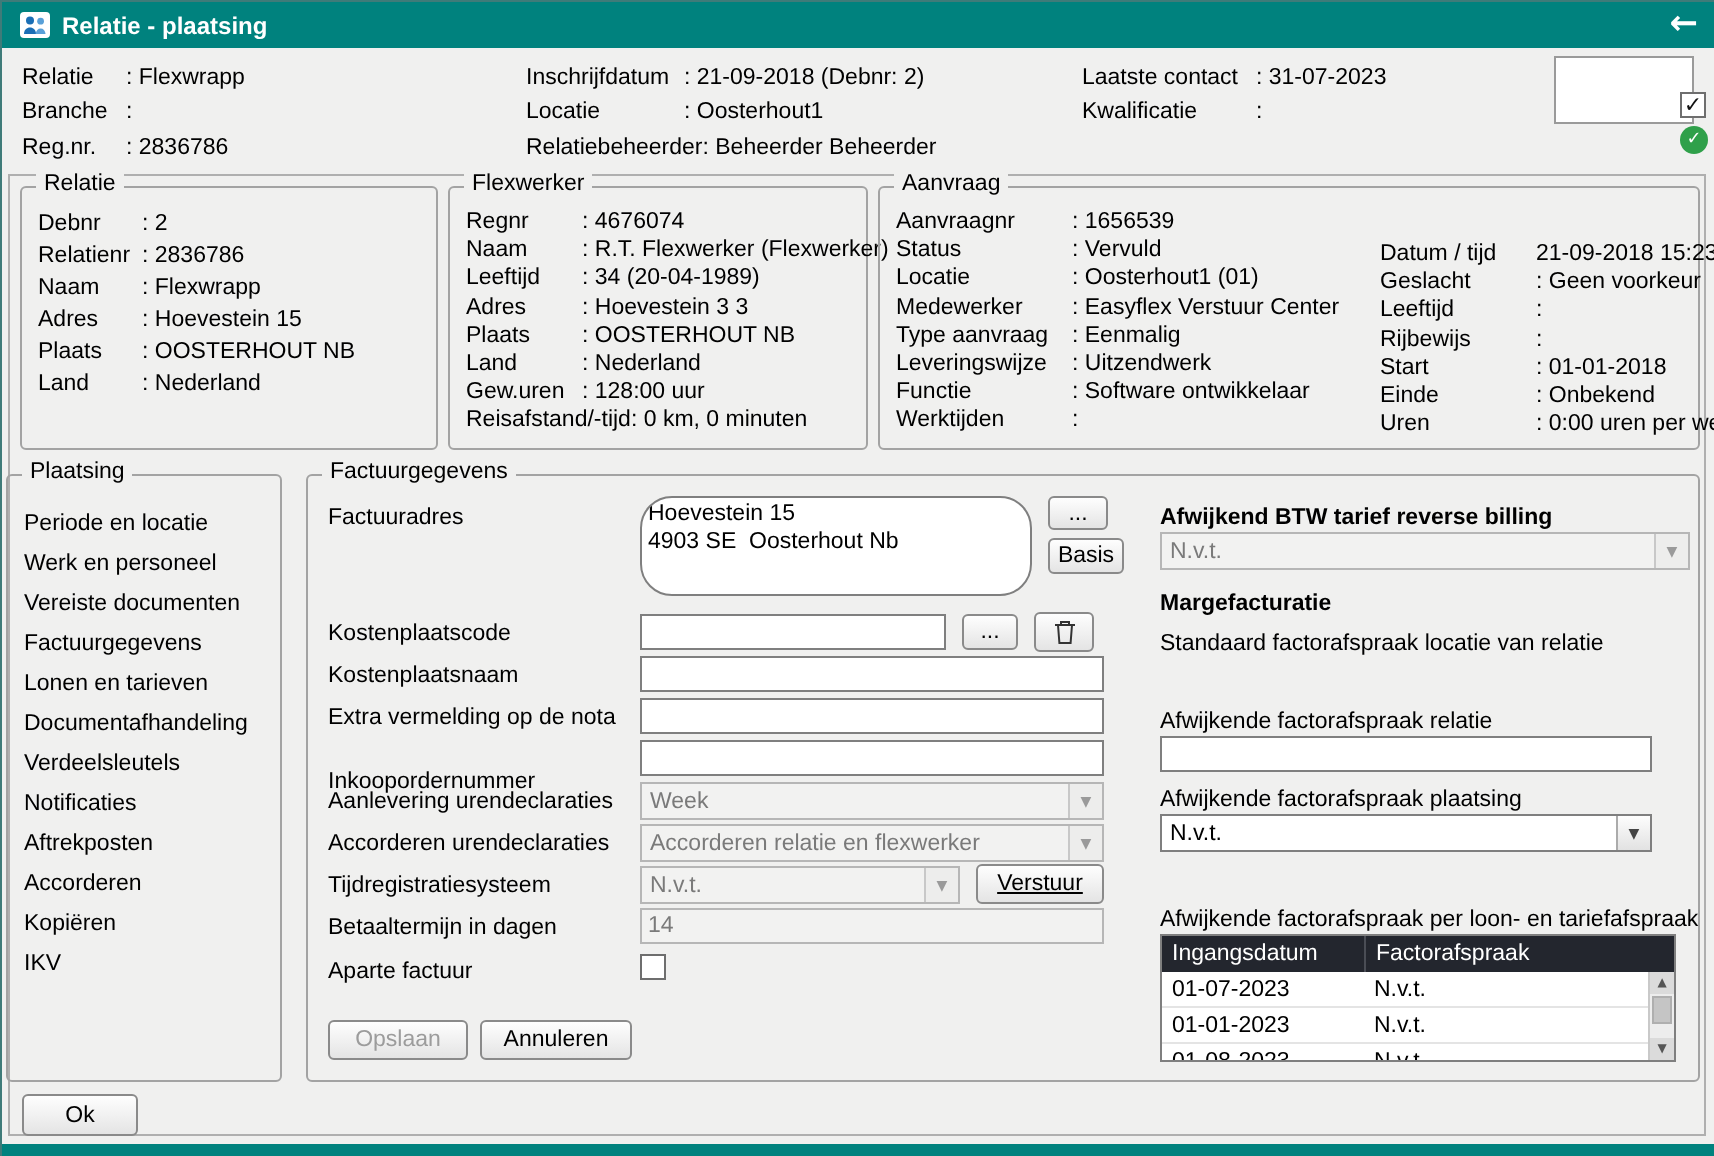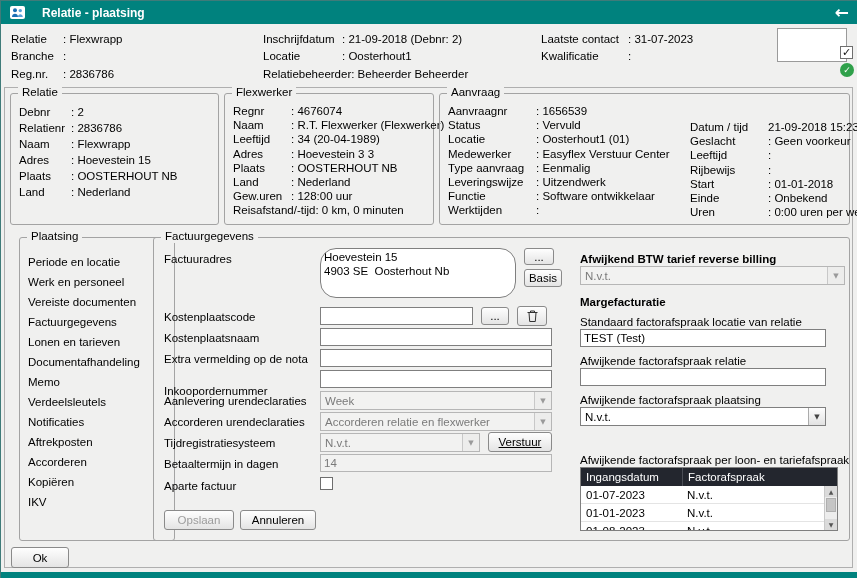--- a/index.html
+++ b/index.html
@@ -1,20 +1,20 @@
 <!DOCTYPE html>
 <html><head>
 <meta charset="utf-8">
 <style>
   html,body{margin:0;padding:0;}
   body{background:#D8D8D8;font-family:"Liberation Sans","DejaVu Sans",sans-serif;font-size:11.5px;color:#000;}
   .window{position:relative;width:857px;height:578px;background:#F0F0EF;border:1px solid #3F7B79;overflow:hidden;}
 
   
-  .titlebar{position:absolute;top:0;left:0;right:0;height:23px;background:#00827E;display:flex;align-items:center;gap:17px;padding:0 9px;box-sizing:border-box;}
+  .titlebar{position:absolute;top:0;left:0;right:0;height:23px;background:#00827E;display:flex;align-items:center;gap:6px;padding:0 9px;box-sizing:border-box;}
   .titlebar-title{color:#fff;font-weight:bold;font-size:12px;flex:1;}
   .back-arrow{color:#fff;font-size:17px;font-weight:bold;cursor:pointer;font-family:"DejaVu Sans",sans-serif;line-height:17px;}
 
   
   .frow{display:flex;align-items:center;height:16px;}
   .flabel{flex:0 0 auto;min-width:var(--lw,52px);white-space:nowrap;}
   .fvalue{white-space:nowrap;}
 
   .hcol{position:absolute;top:29px;}
   .hcol .frow{height:17.5px;}
@@ -271,30 +271,29 @@
           <span class="flabel">Einde</span>
           <span class="fvalue">: Onbekend</span>
         </div>
         <div class="frow">
           <span class="flabel">Uren</span>
           <span class="fvalue">: 0:00 uren per week</span>
         </div>
     </div>
   </div>
 
-  <div class="gb" style="left:18px;top:236px;width:156px;height:304px;">
+  <div class="gb" style="left:2px;top:236px;width:138px;height:304px;">
     <span class="gb-legend">Plaatsing</span>
     <div class="menu">
       <div class="menu-item">Periode en locatie</div>
         <div class="menu-item">Werk en personeel</div>
         <div class="menu-item">Vereiste documenten</div>
         <div class="menu-item">Factuurgegevens</div>
         <div class="menu-item">Lonen en tarieven</div>
         <div class="menu-item">Documentafhandeling</div>
-        <div class="menu-item">Memo</div>
         <div class="menu-item">Verdeelsleutels</div>
         <div class="menu-item">Notificaties</div>
         <div class="menu-item">Aftrekposten</div>
         <div class="menu-item">Accorderen</div>
         <div class="menu-item">Kopiëren</div>
         <div class="menu-item">IKV</div>
     </div>
   </div>
 
   <div class="gb" style="left:152px;top:236px;width:697px;height:304px;">
@@ -356,21 +355,20 @@
 
     <span class="flbl bold" style="left:426px;top:14px;">Afwijkend BTW tarief reverse billing</span>
     <div class="dd disabled" style="left:426px;top:28px;width:265px;">
       <span class="dd-text">N.v.t.</span>
       <span class="dd-arrow"></span>
     </div>
 
     <span class="flbl bold" style="left:426px;top:57px;">Margefacturatie</span>
 
     <span class="flbl" style="left:426px;top:77px;">Standaard factorafspraak locatie van relatie</span>
-    <input class="tb" style="left: 426px; top: 91px; width: 246px;" value="TEST (Test)">
 
     <span class="flbl" style="left:426px;top:116px;">Afwijkende factorafspraak relatie</span>
     <input class="tb" style="left: 426px; top: 130px; width: 246px;" value="">
 
     <span class="flbl" style="left:426px;top:155px;">Afwijkende factorafspraak plaatsing</span>
     <div class="dd" style="left:426px;top:169px;width:246px;">
       <span class="dd-text">N.v.t.</span>
       <span class="dd-arrow"></span>
     </div>
 

